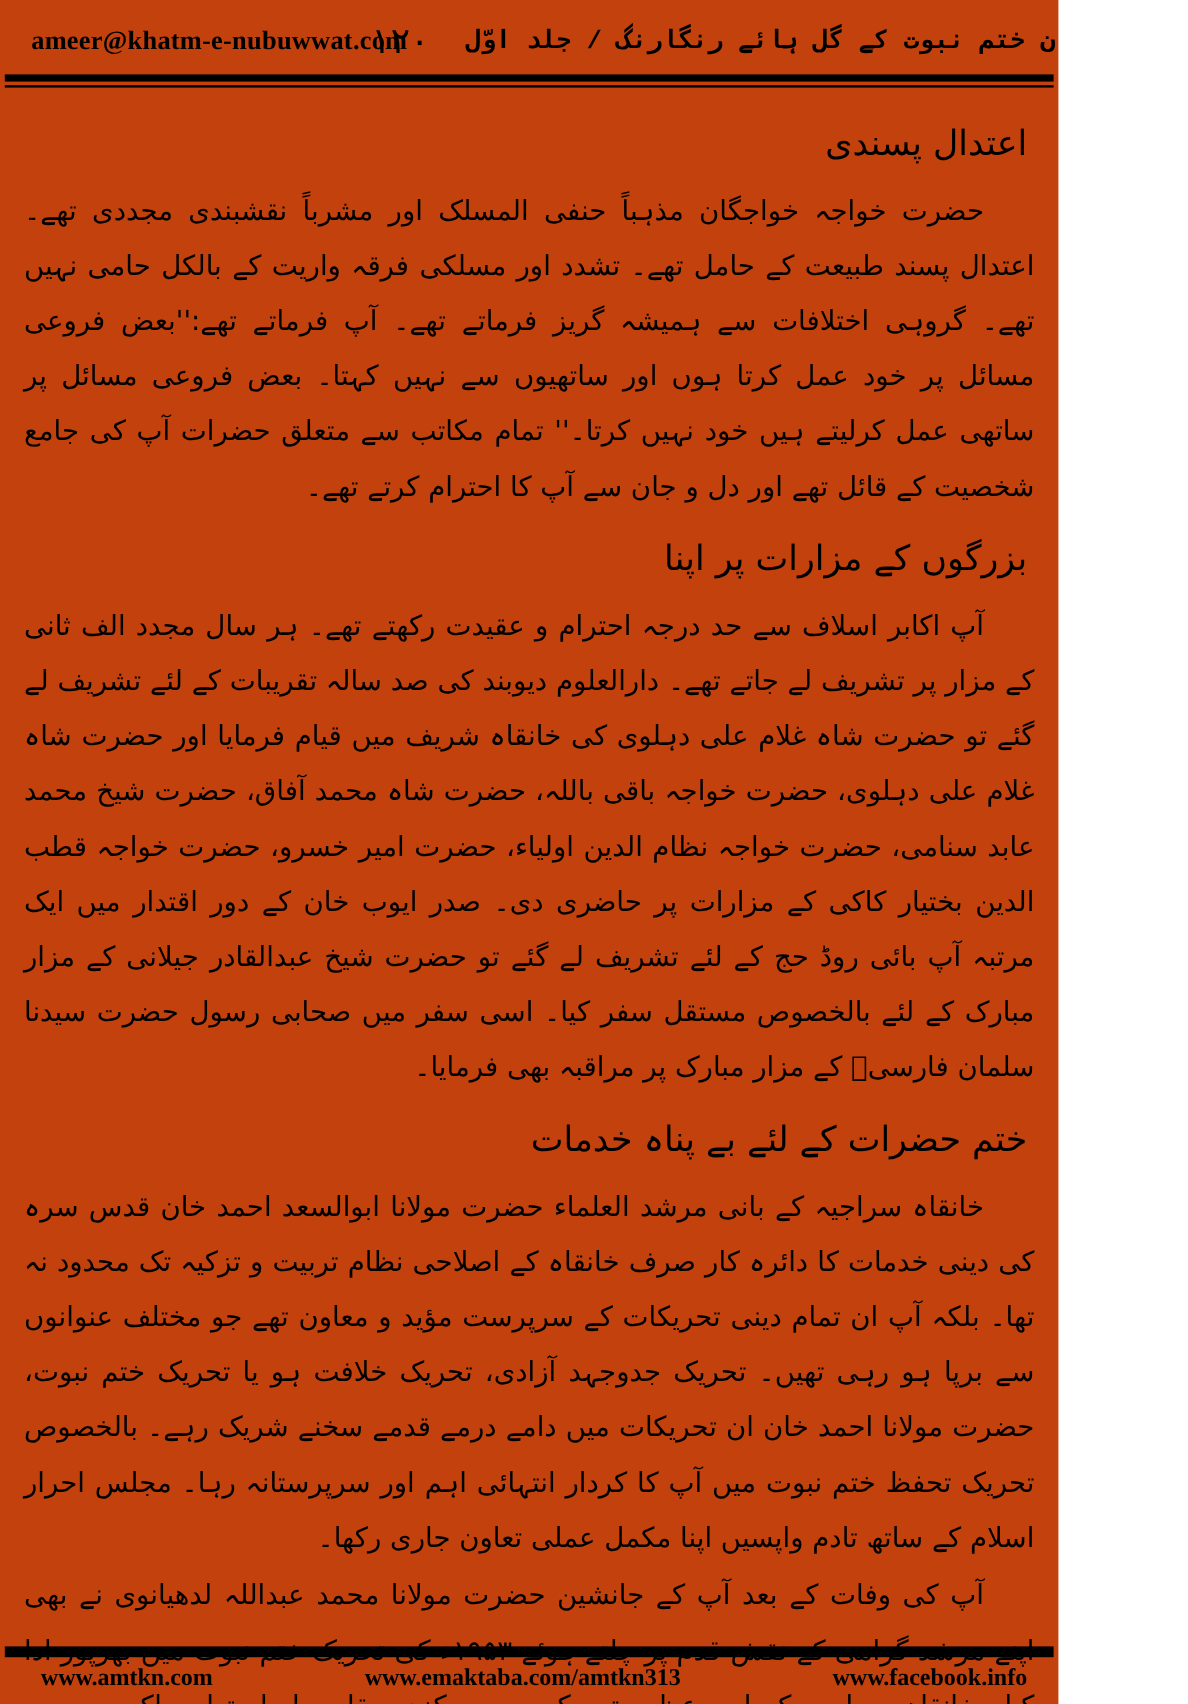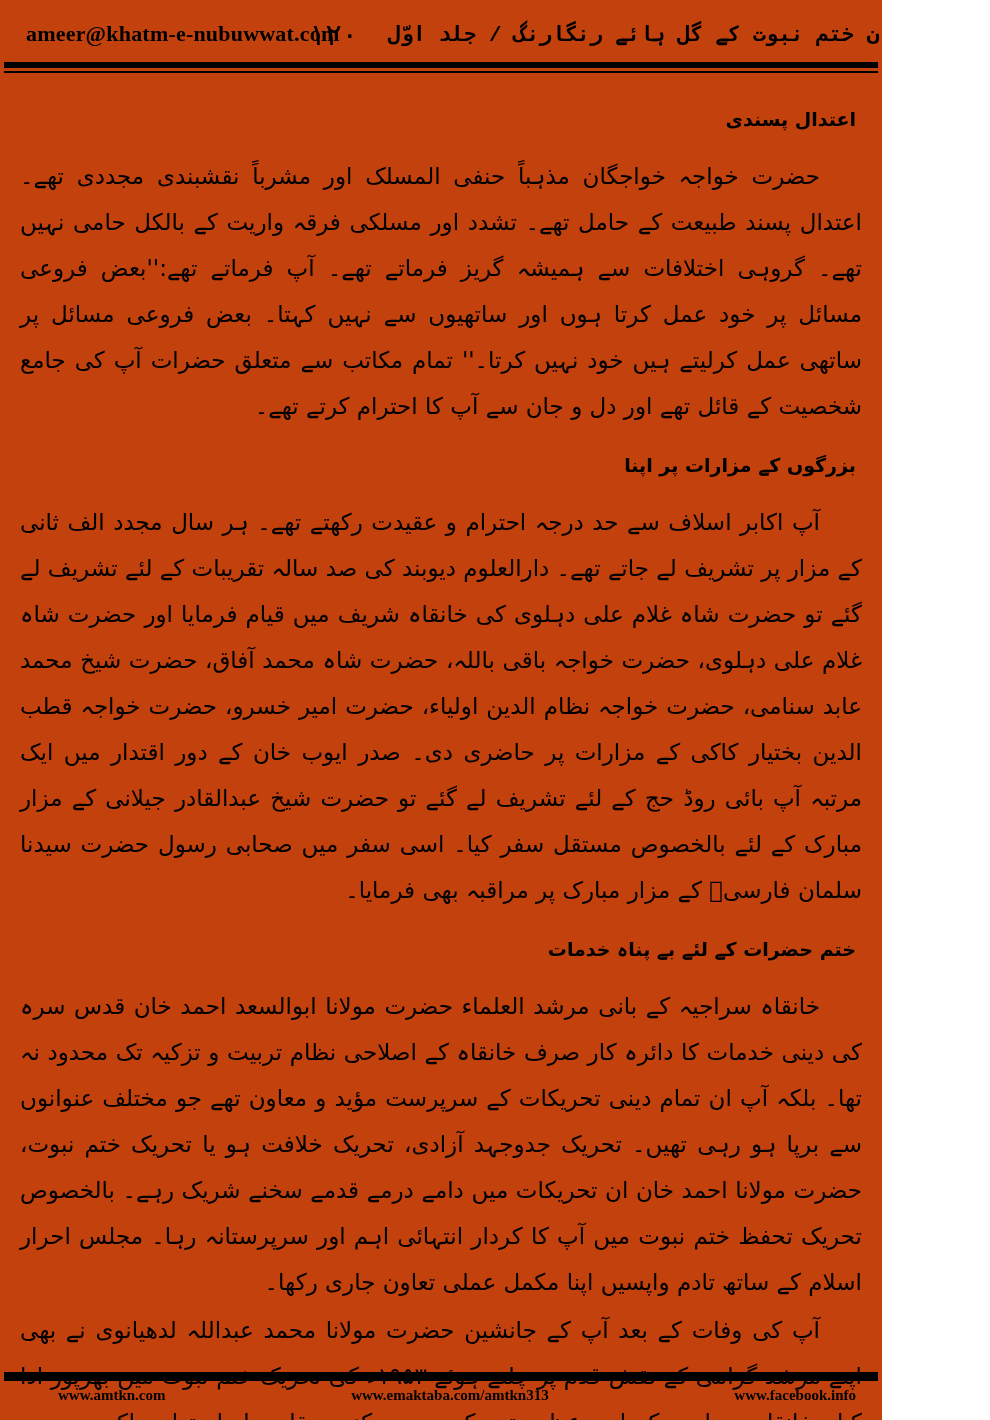--- a/index.html
+++ b/index.html
@@ -64,22 +64,22 @@
     text-align: justify;
   }
   .para {
     margin: 0 0 2px 0;
     text-indent: 42px;
   }
   .para.no-indent {
     text-indent: 0;
   }
   .heading {
-    font-size: 19px;
-    font-weight: bold;
+    font-size: 29px;
+    font-weight: normal;
     text-align: right;
     margin: 14px 6px 12px 0;
     line-height: 44px;
   }
   
   .footer {
     position: absolute;
     left: 0;
     right: 0;
     bottom: 0;
@@ -90,22 +90,21 @@
     background: #000;
     margin: 0 4px;
   }
   .footer-links {
     display: flex;
     justify-content: space-between;
     align-items: center;
     padding: 6px 26px 0 34px;
     font-family: "Liberation Serif", serif;
     font-weight: bold;
-    font-size: 15px;
-    margin-left: 24px;
+    font-size: 20px;
   }
 </style>
 </head>
 <body>
 
 <div class="page">
 
   <div class="header">
     <div class="header-email">ameer@khatm-e-nubuwwat.com</div>
     <div class="header-pagenum">۱۲۰</div>

